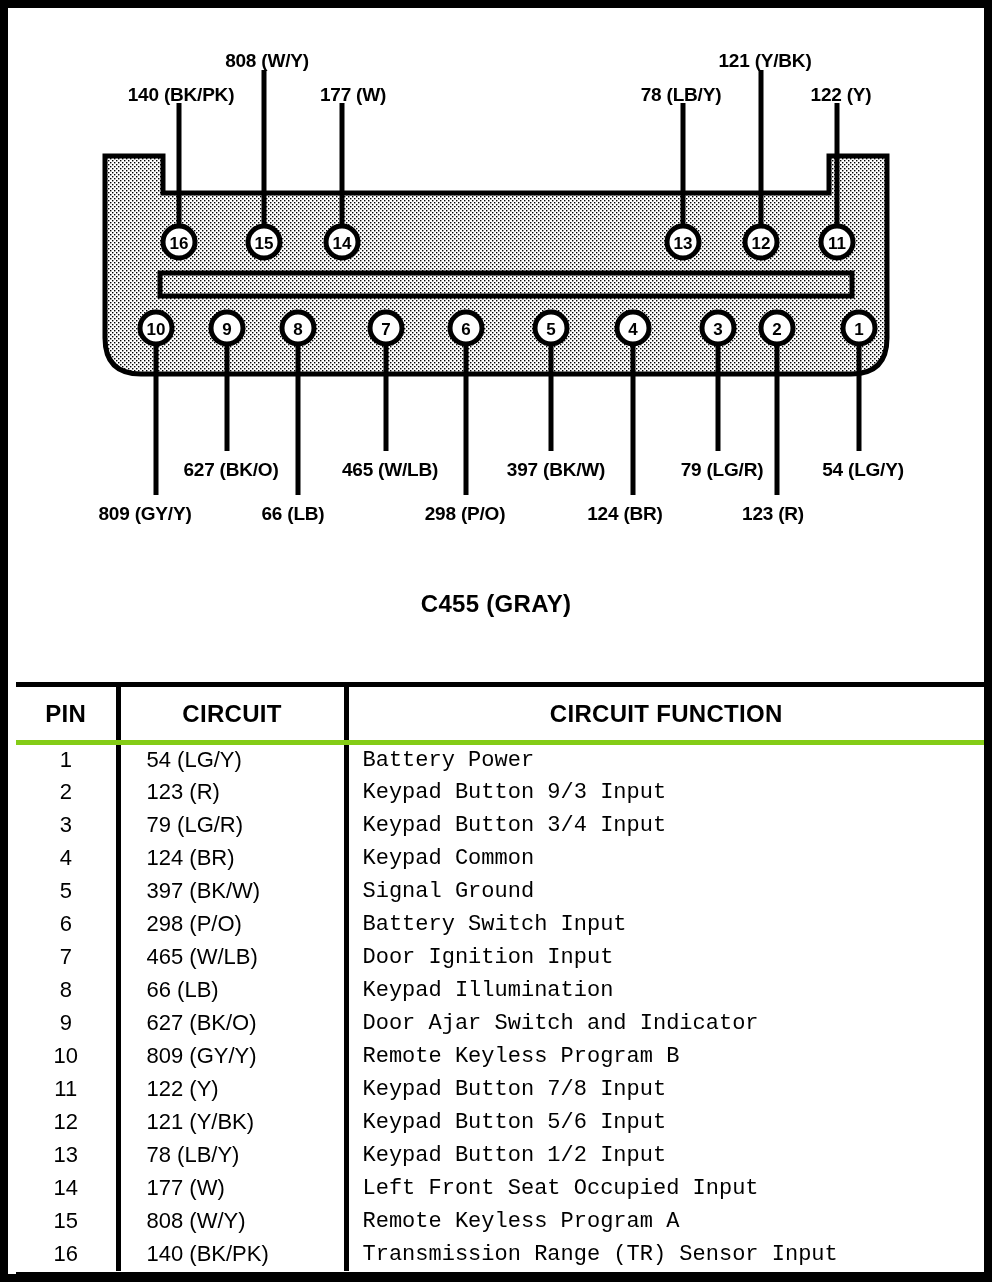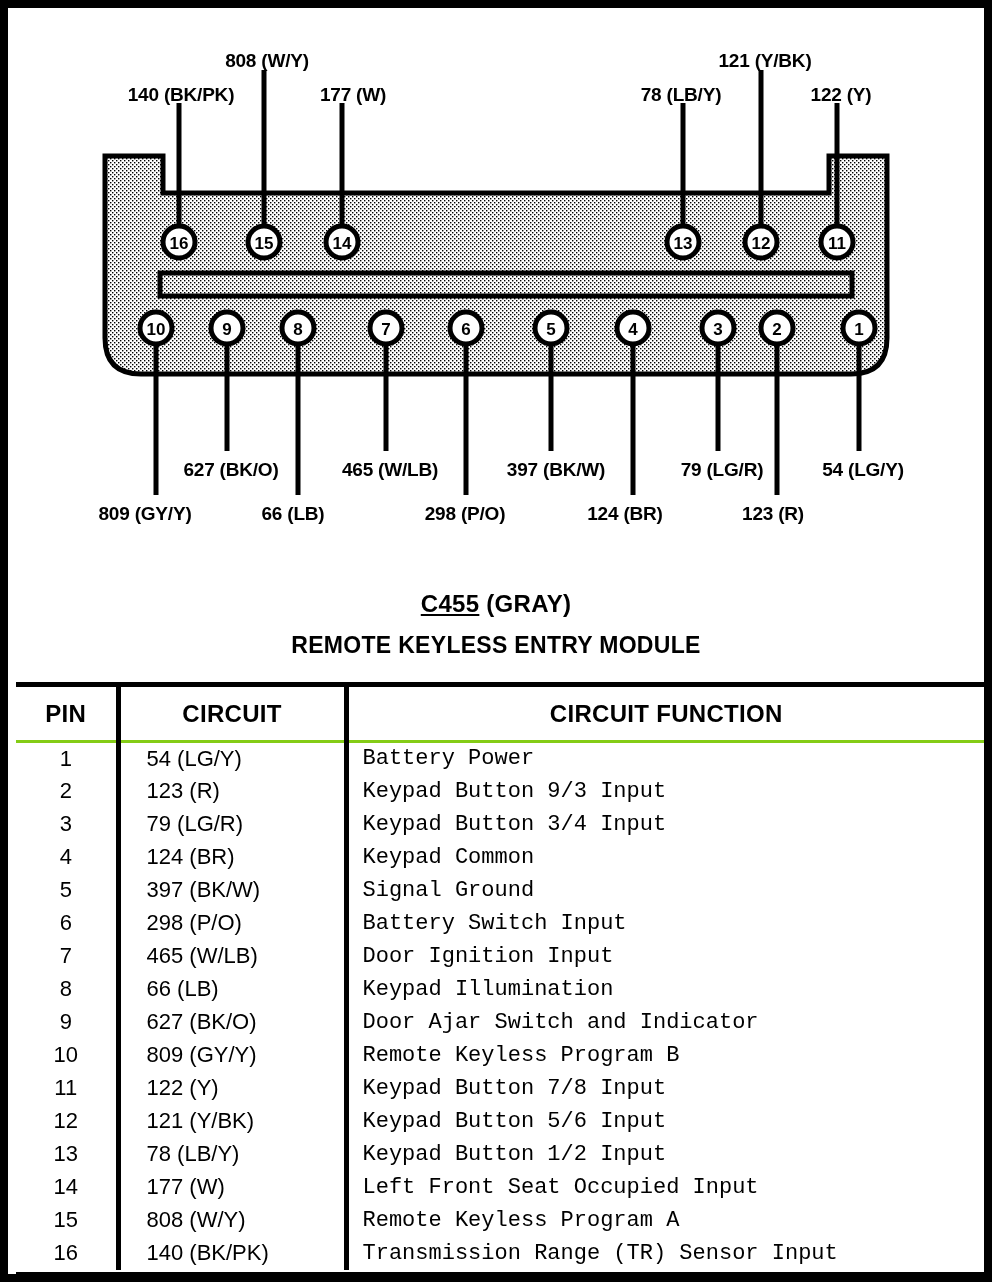--- a/index.html
+++ b/index.html
@@ -31,21 +31,21 @@
     line-height:1;
   }
   .lbl.c{transform:translateX(-50%);}
 
   
   .title-block{
     position:absolute;left:0;right:0;text-align:center;
   }
   .title1{top:582px;font-size:24px;font-weight:bold;letter-spacing:.3px;}
   .title2{top:624px;font-size:23px;font-weight:bold;letter-spacing:.3px;}
-  .u{text-decoration:underline;text-underline-offset:2px;}
+  .u{text-underline-offset:2px;}
 
   
   .tbl-wrap{
     position:absolute;left:8px;top:674px;width:968px;
   }
   table.pin{
     border-collapse:collapse;
     width:968px;
     table-layout:fixed;
   }
@@ -53,21 +53,21 @@
     padding:0;
     vertical-align:middle;
     font-size:22px;
   }
   table.pin thead th{
     height:53px;
     font-weight:bold;
     font-size:24px;
     letter-spacing:.3px;
     text-align:center;
-    border-bottom:3px solid #84cc16;
+    border-bottom:5px solid #84cc16;
   }
   table.pin thead tr th{border-top:5px solid #000;}
   .col-pin{width:102px;}
   .col-cir{width:228px;}
   .col-fun{width:638px;}
   table.pin td.pin-n{
     text-align:center;
     font-weight:normal;
   }
   table.pin td.cir{
@@ -226,21 +226,20 @@
     <div class="lbl c" style="left:137px;top:496px;">809 (GY/Y)</div>
     <div class="lbl c" style="left:285px;top:496px;">66 (LB)</div>
     <div class="lbl c" style="left:457px;top:496px;">298 (P/O)</div>
     <div class="lbl c" style="left:617px;top:496px;">124 (BR)</div>
     <div class="lbl c" style="left:765px;top:496px;">123 (R)</div>
   </div>
 
   <div class="title-block title1">
     <span class="u">C455</span><span> </span><span>(GRAY)</span>
   </div>
-  <div class="title-block title2">REMOTE KEYLESS ENTRY MODULE</div>
 
   <div class="tbl-wrap">
     <table class="pin">
       <colgroup>
         <col class="col-pin">
           <col class="col-cir">
           <col class="col-fun">
       </colgroup>
       <thead>
         <tr>

